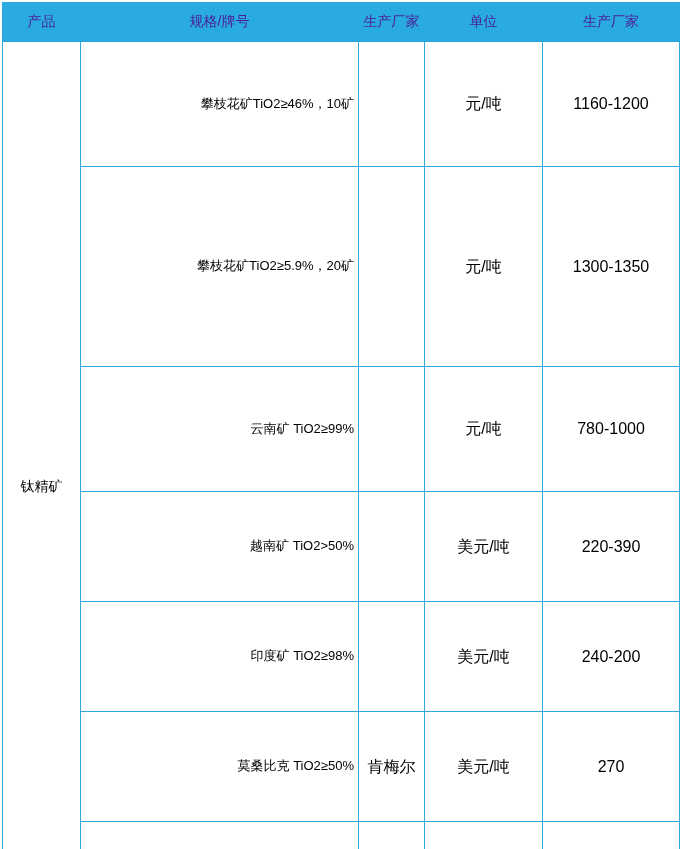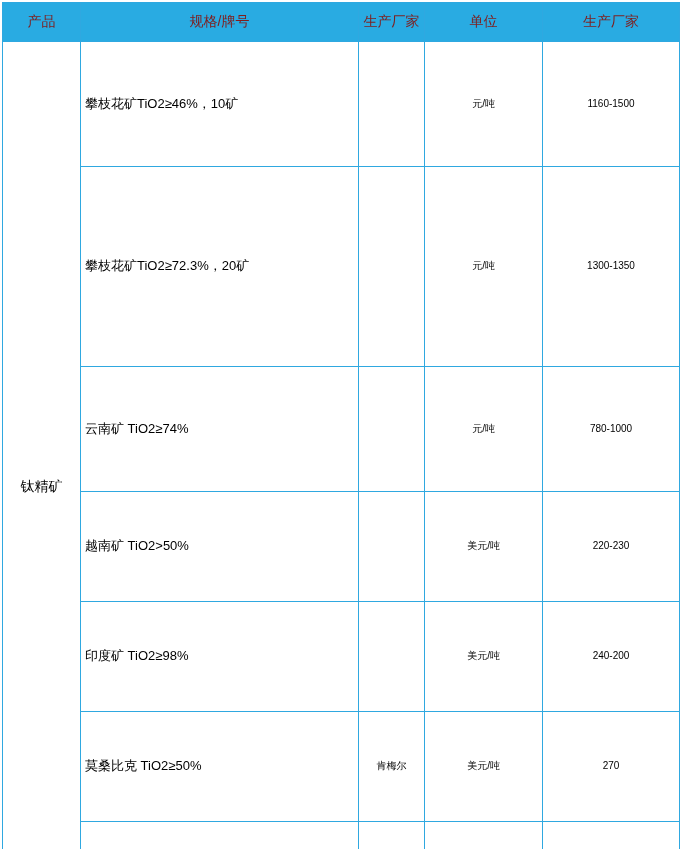--- a/index.html
+++ b/index.html
@@ -27,38 +27,38 @@
   }
   table.price-table td, table.price-table th {
     border: 1px solid #2fa8e0;
     padding: 2px 4px;
     vertical-align: middle;
     line-height: 1.2;
     font-weight: normal;
   }
   thead th {
     background: #29abe2;
-    color: #7f1d1d;
+    color: #4c1d95;
     text-align: center;
     font-size: 14px;
     height: 30px;
     font-weight: normal;
   }
   td.cat {
     text-align: center;
     font-size: 14px;
   }
   td.spec {
-    text-align: left;
+    text-align: right;
     font-size: 13px;
     padding-left: 6px;
   }
   td.maker, td.unit, td.price, td.note {
     text-align: center;
-    font-size: 10px;
+    font-size: 16px;
   }
   td.note {
     font-size: 12.5px;
   }
   tbody tr { height: 30px; }
   .w-cat   { width: 78px; }
   .w-spec  { width: 198px; }
   .w-maker { width: 80px; }
   .w-unit  { width: 66px; }
   .w-price { width: 118px; }
@@ -86,42 +86,42 @@
         <th>生产厂家</th>
         <th>备注</th>
       </tr>
     </thead>
     <tbody id="table-body">
         <tr>
           <td class="cat" rowspan="7">钛精矿</td>
           <td class="spec" colspan="2">攀枝花矿TiO2≥46%，10矿</td>
           <td class="maker"></td>
           <td class="unit">元/吨</td>
-          <td class="price">1160-1500</td>
+          <td class="price">1160-1200</td>
           <td class="note">出厂 不含税现金价</td>
         </tr>
         <tr style="height: 44px;">
-          <td class="spec" colspan="2">攀枝花矿TiO2≥72.3%，20矿</td>
+          <td class="spec" colspan="2">攀枝花矿TiO2≥5.9%，20矿</td>
           <td class="maker"></td>
           <td class="unit">元/吨</td>
           <td class="price">1300-1350</td>
           <td class="note">出厂 不含税承兑价，部分有优惠</td>
         </tr>
         <tr>
-          <td class="spec" colspan="2">云南矿 TiO2≥74%</td>
+          <td class="spec" colspan="2">云南矿 TiO2≥99%</td>
           <td class="maker"></td>
           <td class="unit">元/吨</td>
           <td class="price">780-1000</td>
           <td class="note">出厂 不含税承兑价</td>
         </tr>
         <tr>
           <td class="spec" colspan="2">越南矿 TiO2&gt;50%</td>
           <td class="maker"></td>
           <td class="unit">美元/吨</td>
-          <td class="price">220-230</td>
+          <td class="price">220-390</td>
           <td class="note">不含税港口交货</td>
         </tr>
         <tr>
           <td class="spec" colspan="2">印度矿 TiO2≥98%</td>
           <td class="maker"></td>
           <td class="unit">美元/吨</td>
           <td class="price">240-200</td>
           <td class="note">不含税港口交货</td>
         </tr>
         <tr>

